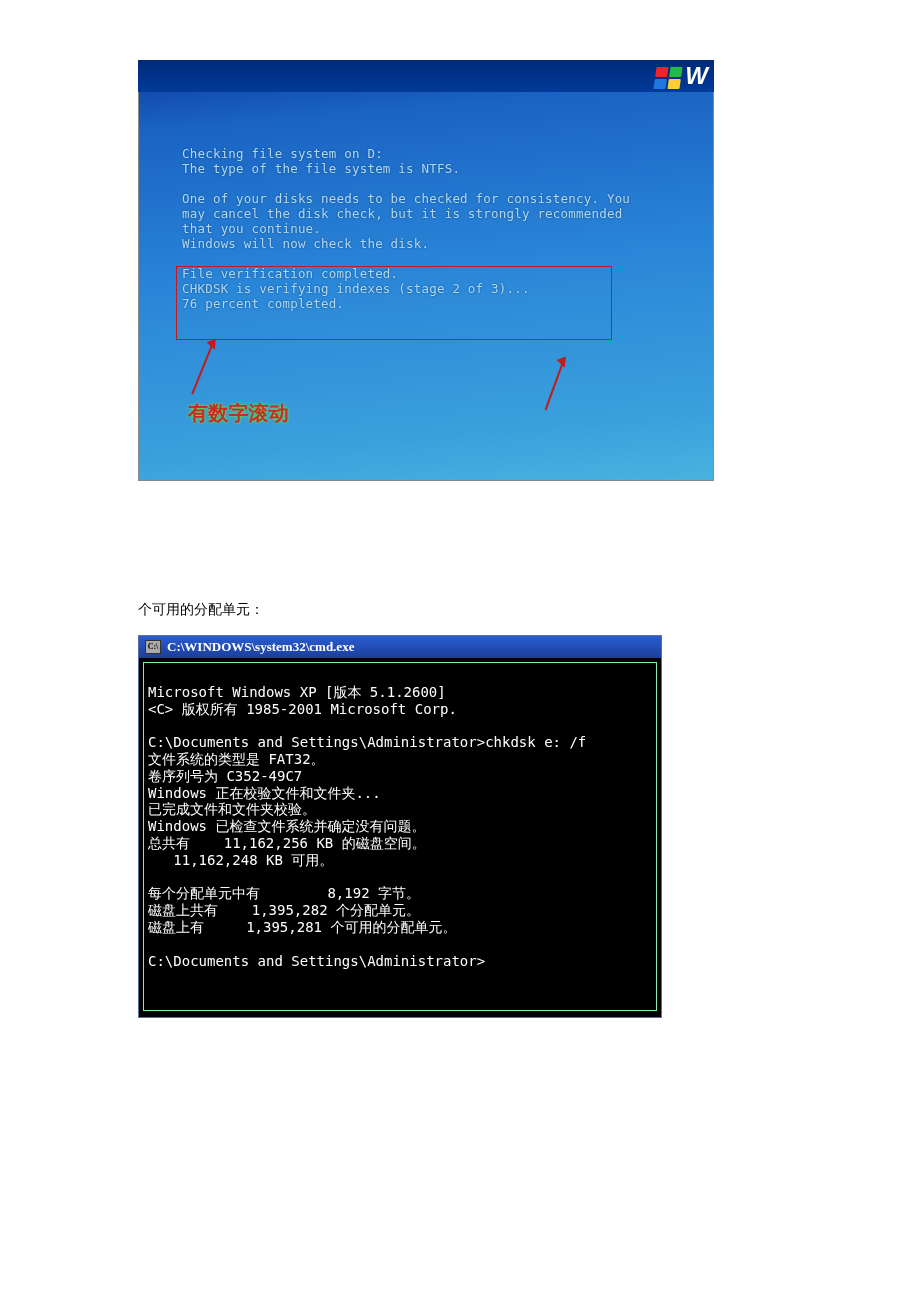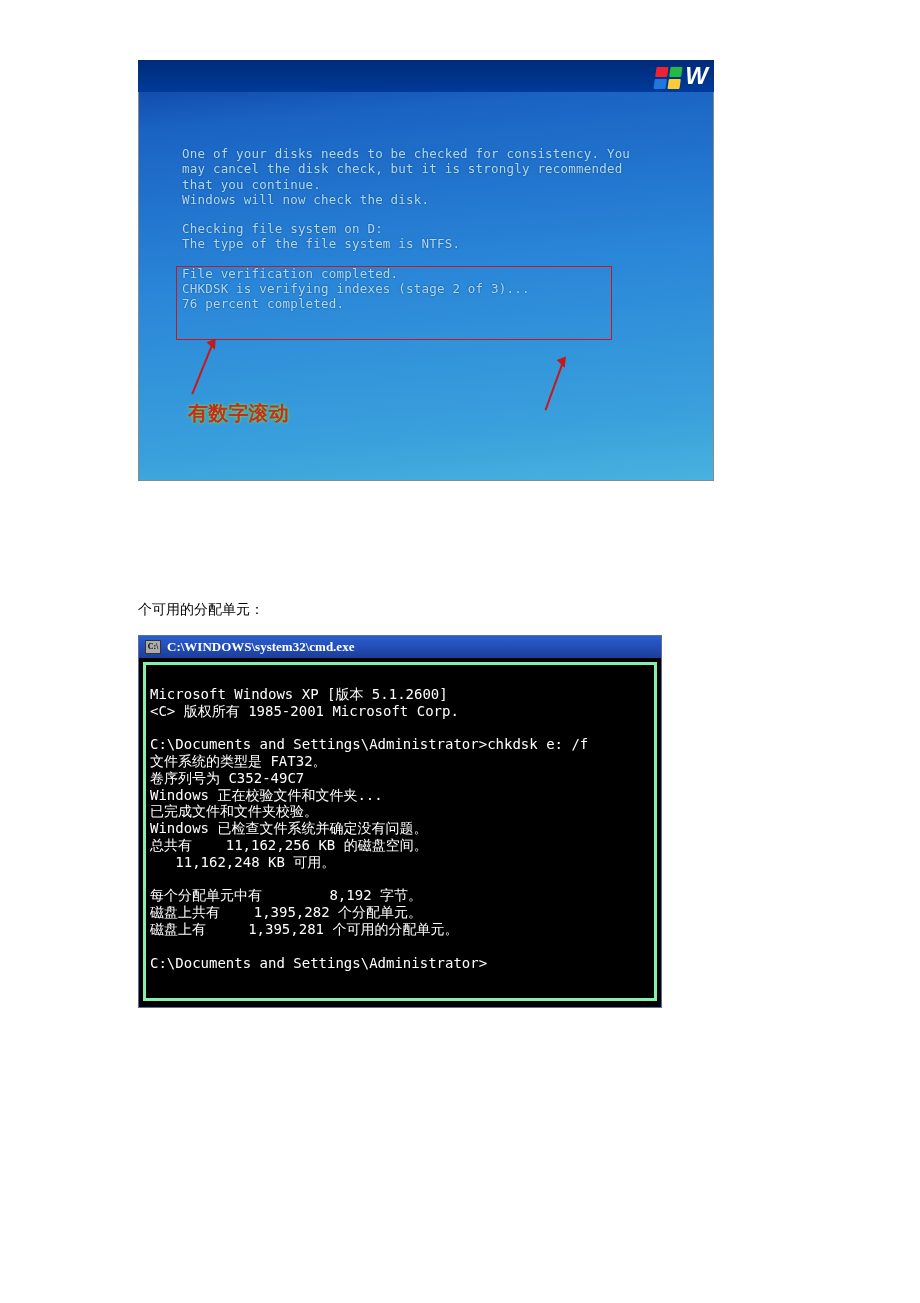--- a/index.html
+++ b/index.html
@@ -136,23 +136,23 @@
     width: 14px; height: 12px;
     background: #aaa;
     margin-right: 6px;
     border: 1px solid #333;
     font-size: 8px;
     line-height: 12px;
     text-align: center;
     color:#000;
   }
   .cmd-body {
-    border: 3px solid #86efac;
+    border: 1px solid #86efac;
     margin: 4px 4px 6px 4px;
-    padding: 4px 4px 10px 4px;
+    padding: 4px 4px 24px 4px;
     white-space: pre;
   }
   .cmd-body .line { white-space: pre; }
 </style>
 </head>
 <body>
 
 <div class="page">
 
   <div class="img-block">
@@ -163,28 +163,28 @@
             <span></span>
               <span></span>
               <span></span>
               <span></span>
           </span><span>W</span>
         </div>
       </div>
 
       <div class="chkdsk-text">
         <div class="chkdsk-block">
+          <div>Checking file system on D:</div>
+          <div>The type of the file system is NTFS.</div>
+        </div>
+        <div class="chkdsk-block">
           <div>One of your disks needs to be checked for consistency. You</div>
           <div>may cancel the disk check, but it is strongly recommended</div>
           <div>that you continue.</div>
           <div>Windows will now check the disk.</div>
-        </div>
-        <div class="chkdsk-block">
-          <div>Checking file system on D:</div>
-          <div>The type of the file system is NTFS.</div>
         </div>
         <div class="chkdsk-block">
           <div>File verification completed.</div>
           <div>CHKDSK is verifying indexes (stage 2 of 3)...</div>
           <div>76 percent completed.</div>
         </div>
       </div>
 
       <div class="red-box"></div>
       <div class="arrow-line al1"></div>

